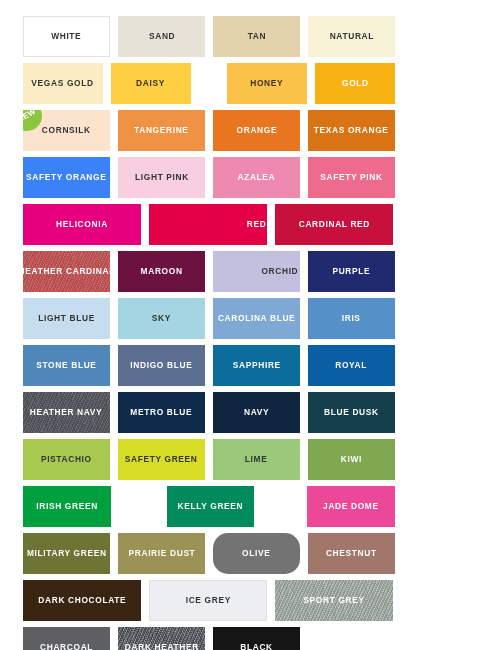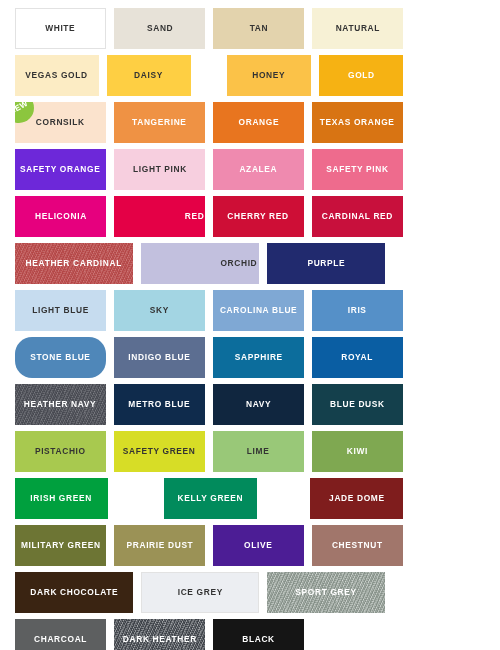--- a/index.html
+++ b/index.html
@@ -12,21 +12,21 @@
     height: 650px;
     background: #ffffff;
     font-family: "Liberation Sans", sans-serif;
     overflow: hidden;
   }
   #swatch-grid {
     position: relative;
     width: 419px;
     height: 650px;
     box-sizing: border-box;
-    padding: 8px;
+    padding: 16px;
   }
   .swatch-row {
     display: flex;
     height: 47px;
     padding-left: 7px;
   }
   .swatch-cell {
     position: relative;
     width: 118px;
     height: 41px;
@@ -139,52 +139,52 @@
         <div class="swatch-label" style="color: rgb(255, 255, 255);">TANGERINE</div>
       </div>
       <div class="swatch-cell" style="background: rgb(232, 117, 31);">
         <div class="swatch-label" style="color: rgb(255, 255, 255);">ORANGE</div>
       </div>
       <div class="swatch-cell" style="background: rgb(216, 116, 19);">
         <div class="swatch-label" style="color: rgb(255, 255, 255);">TEXAS ORANGE</div>
       </div>
     </div>
     <div class="swatch-row">
-      <div class="swatch-cell" style="background: #6d28d9;">
+      <div class="swatch-cell" style="background: #3b82f6;">
         <div class="swatch-label" style="color: rgb(255, 255, 255);">SAFETY ORANGE</div>
       </div>
       <div class="swatch-cell" style="background: rgb(247, 207, 223);">
         <div class="swatch-label" style="color: rgb(51, 51, 51);">LIGHT PINK</div>
       </div>
       <div class="swatch-cell" style="background: rgb(239, 138, 175);">
         <div class="swatch-label" style="color: rgb(255, 255, 255);">AZALEA</div>
       </div>
       <div class="swatch-cell" style="background: rgb(238, 107, 141);">
         <div class="swatch-label" style="color: rgb(255, 255, 255);">SAFETY PINK</div>
       </div>
     </div>
     <div class="swatch-row">
       <div class="swatch-cell" style="background: rgb(230, 0, 126);">
         <div class="swatch-label" style="color: rgb(255, 255, 255);">HELICONIA</div>
       </div>
       <div class="swatch-cell" style="background: rgb(228, 0, 70); justify-content: flex-end;">
         <div class="swatch-label" style="color: rgb(255, 255, 255);">RED</div>
-      </div>
-      <div class="swatch-cell" style="background: rgb(206, 14, 54);">
-        <div class="swatch-label" style="color: rgb(255, 255, 255);">CHERRY RED</div>
       </div>
       <div class="swatch-cell" style="background: rgb(200, 16, 60);">
         <div class="swatch-label" style="color: rgb(255, 255, 255);">CARDINAL RED</div>
       </div>
     </div>
     <div class="swatch-row">
       <div class="swatch-cell" style="background: rgb(189, 74, 74);">
         <div class="tex soft"></div>
         <div class="swatch-label" style="color: rgb(255, 255, 255);">HEATHER CARDINAL</div>
       </div>
+      <div class="swatch-cell" style="background: rgb(108, 18, 64);">
+        <div class="swatch-label" style="color: rgb(255, 255, 255);">MAROON</div>
+      </div>
       <div class="swatch-cell" style="background: rgb(194, 192, 222); justify-content: flex-end;">
         <div class="swatch-label" style="color: rgb(51, 51, 51);">ORCHID</div>
       </div>
       <div class="swatch-cell" style="background: rgb(33, 42, 110);">
         <div class="swatch-label" style="color: rgb(255, 255, 255);">PURPLE</div>
       </div>
     </div>
     <div class="swatch-row">
       <div class="swatch-cell" style="background: rgb(198, 220, 239);">
         <div class="swatch-label" style="color: rgb(51, 51, 51);">LIGHT BLUE</div>
@@ -193,21 +193,21 @@
         <div class="swatch-label" style="color: rgb(51, 51, 51);">SKY</div>
       </div>
       <div class="swatch-cell" style="background: rgb(127, 168, 212);">
         <div class="swatch-label" style="color: rgb(255, 255, 255);">CAROLINA BLUE</div>
       </div>
       <div class="swatch-cell" style="background: rgb(85, 144, 200);">
         <div class="swatch-label" style="color: rgb(255, 255, 255);">IRIS</div>
       </div>
     </div>
     <div class="swatch-row">
-      <div class="swatch-cell" style="background: rgb(79, 135, 185); border-radius: 17px;">
+      <div class="swatch-cell" style="background: rgb(79, 135, 185);">
         <div class="swatch-label" style="color: rgb(255, 255, 255);">STONE BLUE</div>
       </div>
       <div class="swatch-cell" style="background: rgb(92, 110, 145);">
         <div class="swatch-label" style="color: rgb(255, 255, 255);">INDIGO BLUE</div>
       </div>
       <div class="swatch-cell" style="background: rgb(12, 109, 156);">
         <div class="swatch-label" style="color: rgb(255, 255, 255);">SAPPHIRE</div>
       </div>
       <div class="swatch-cell" style="background: rgb(10, 94, 163);">
         <div class="swatch-label" style="color: rgb(255, 255, 255);">ROYAL</div>
@@ -242,32 +242,32 @@
         <div class="swatch-label" style="color: rgb(255, 255, 255);">KIWI</div>
       </div>
     </div>
     <div class="swatch-row">
       <div class="swatch-cell" style="background: rgb(0, 160, 62);">
         <div class="swatch-label" style="color: rgb(255, 255, 255);">IRISH GREEN</div>
       </div>
       <div class="swatch-cell" style="background: rgb(1, 139, 92); margin-left: 48px;">
         <div class="swatch-label" style="color: rgb(255, 255, 255);">KELLY GREEN</div>
       </div>
-      <div class="swatch-cell" style="background: #7f1d1d; margin-left: 45px;">
+      <div class="swatch-cell" style="background: #ec4899; margin-left: 45px;">
         <div class="swatch-label" style="color: rgb(255, 255, 255);">JADE DOME</div>
       </div>
     </div>
     <div class="swatch-row">
       <div class="swatch-cell" style="background: rgb(109, 117, 52);">
         <div class="swatch-label" style="color: rgb(255, 255, 255);">MILITARY GREEN</div>
       </div>
       <div class="swatch-cell" style="background: rgb(155, 146, 86);">
         <div class="swatch-label" style="color: rgb(255, 255, 255);">PRAIRIE DUST</div>
       </div>
-      <div class="swatch-cell" style="background: #4c1d95;">
+      <div class="swatch-cell" style="background: #737373; border-radius: 15px;">
         <div class="swatch-label" style="color: rgb(255, 255, 255);">OLIVE</div>
       </div>
       <div class="swatch-cell" style="background: rgb(161, 118, 107);">
         <div class="swatch-label" style="color: rgb(255, 255, 255);">CHESTNUT</div>
       </div>
     </div>
     <div class="swatch-row">
       <div class="swatch-cell" style="background: rgb(58, 36, 18);">
         <div class="swatch-label" style="color: rgb(255, 255, 255);">DARK CHOCOLATE</div>
       </div>

